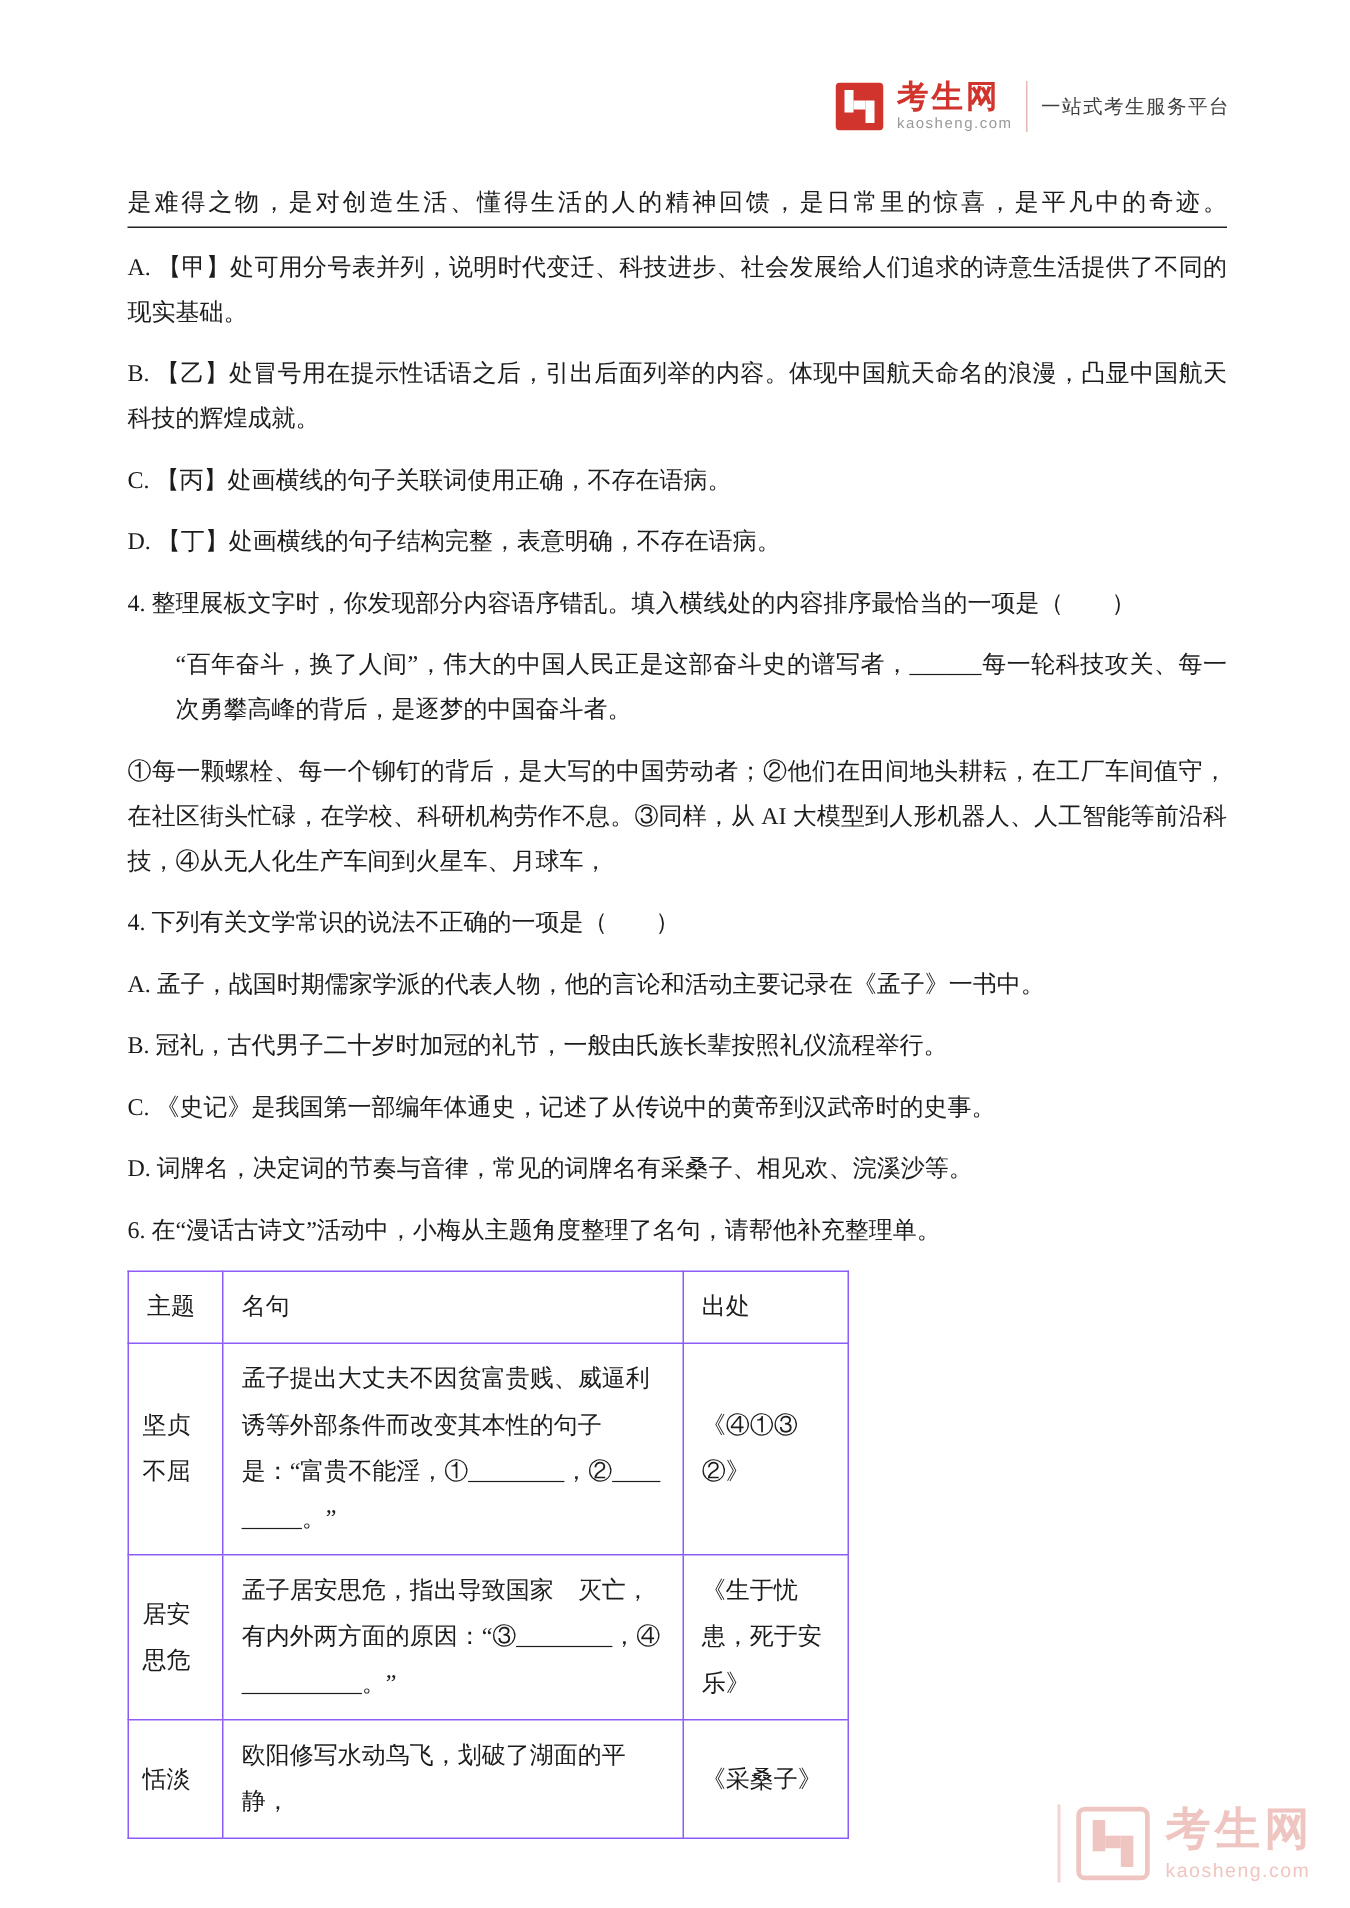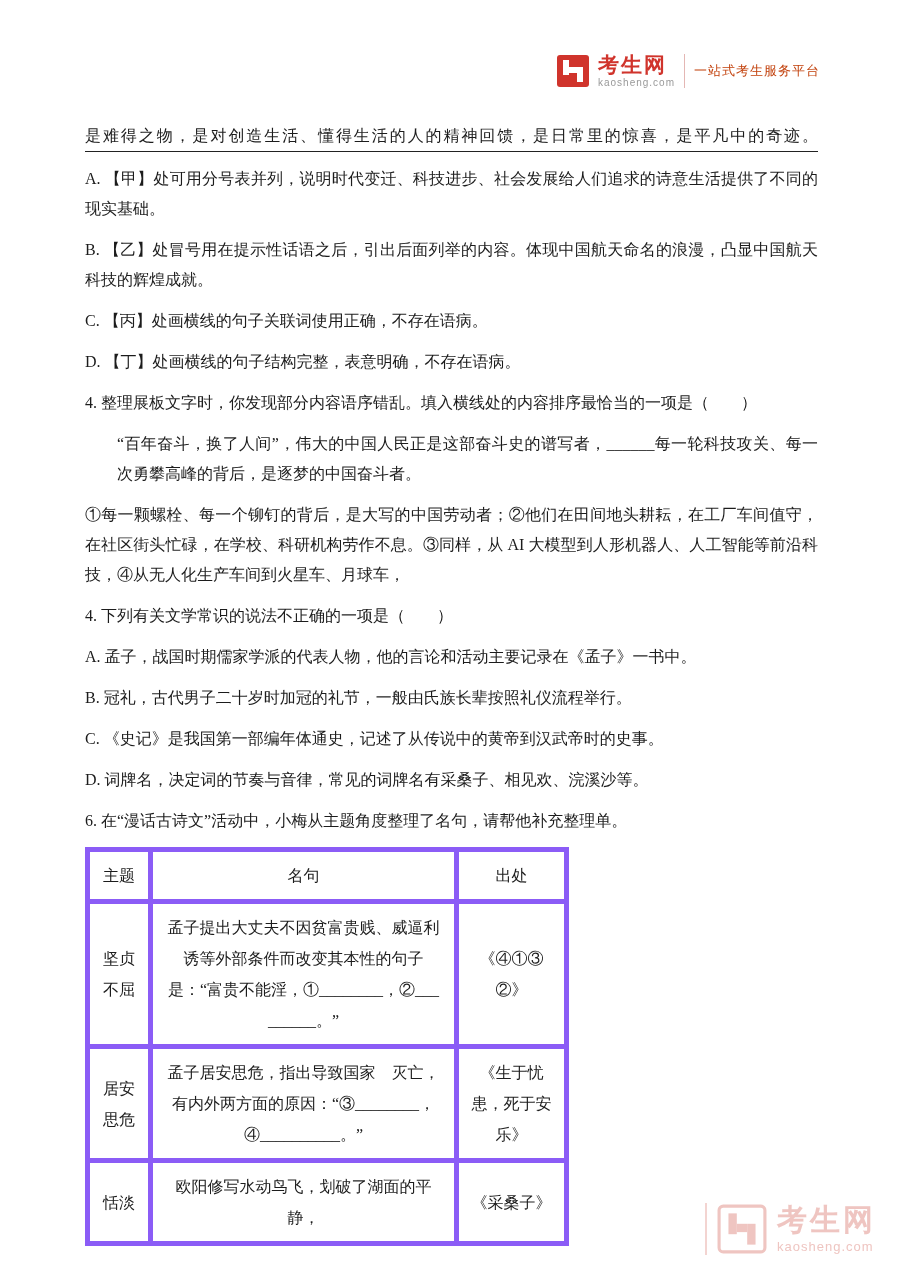--- a/index.html
+++ b/index.html
@@ -17,21 +17,21 @@
   .header{
     position:absolute;
     top:54px;right:80px;
     display:flex;align-items:center;gap:9px;
   }
   .logo-icon{width:32px;height:32px;display:block;}
   .logo-text{display:flex;flex-direction:column;line-height:1;}
   .logo-name{font-size:21px;font-weight:bold;color:#d0342c;font-family:"Liberation Sans",sans-serif;letter-spacing:2px;}
   .logo-domain{font-size:10px;color:#999;font-family:"Liberation Sans",sans-serif;margin-top:3px;letter-spacing:1px;}
   .logo-divider{width:1px;height:34px;background:#e4b7b4;}
-  .logo-slogan{font-size:13px;color:#c2410c;font-family:"Liberation Sans",sans-serif;letter-spacing:1px;}
+  .logo-slogan{font-size:13px;color:#404040;font-family:"Liberation Sans",sans-serif;letter-spacing:1px;}
   
   .content{
     position:absolute;
     left:85px;right:82px;top:121px;
     font-size:16px;
     line-height:30px;
     text-align:justify;
   }
   .p{margin:0 0 11px 0;}
   .underlined{
@@ -48,23 +48,23 @@
   .choices-row .c3{width:185px;}
   
   .qtable{
     border-collapse:collapse;
     margin-top:6px;
     table-layout:fixed;
     width:481px;
     font-size:16px;
   }
   .qtable th,.qtable td{
-    border:5px solid #8b5cf6;
+    border:1px solid #8b5cf6;
     font-weight:normal;
-    text-align:center;
+    text-align:left;
     padding:8px 12px;
     line-height:31px;
     vertical-align:middle;
     word-break:break-all;
   }
   .col-theme{width:63px;}
   .col-quote{width:306px;}
   .col-source{width:110px;}
   .qtable .theme-cell{padding:8px 9px;}
   

